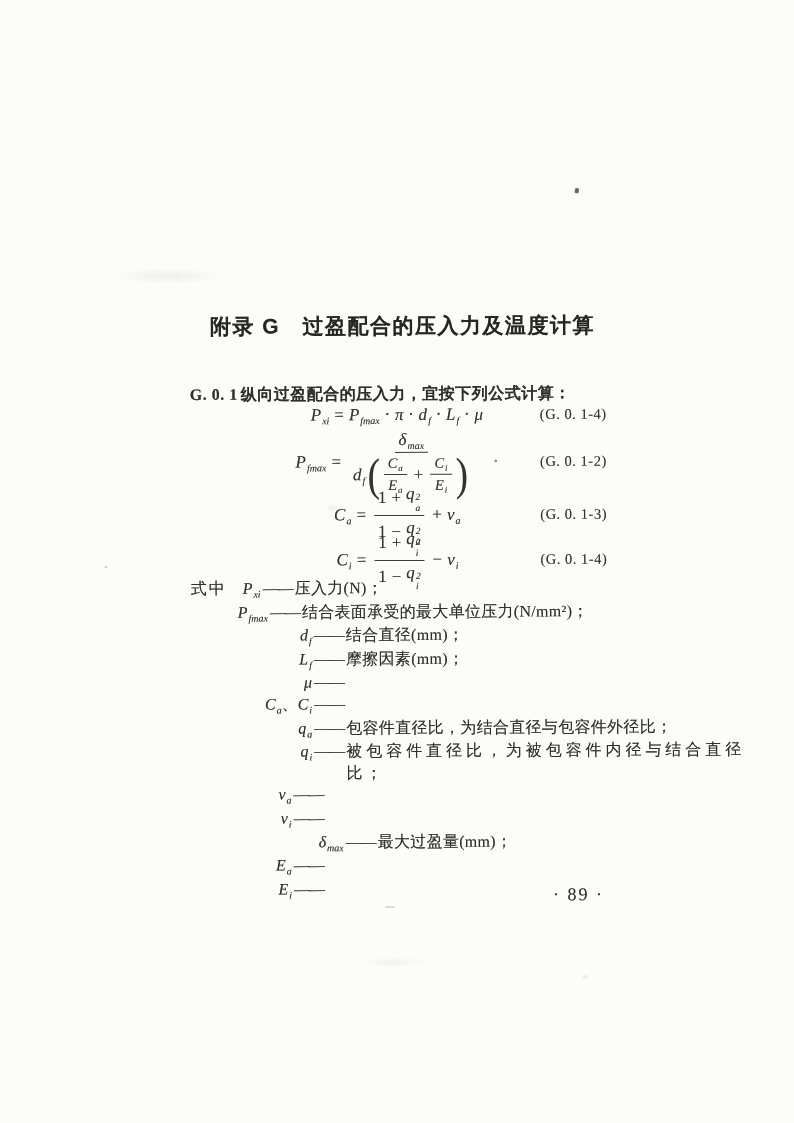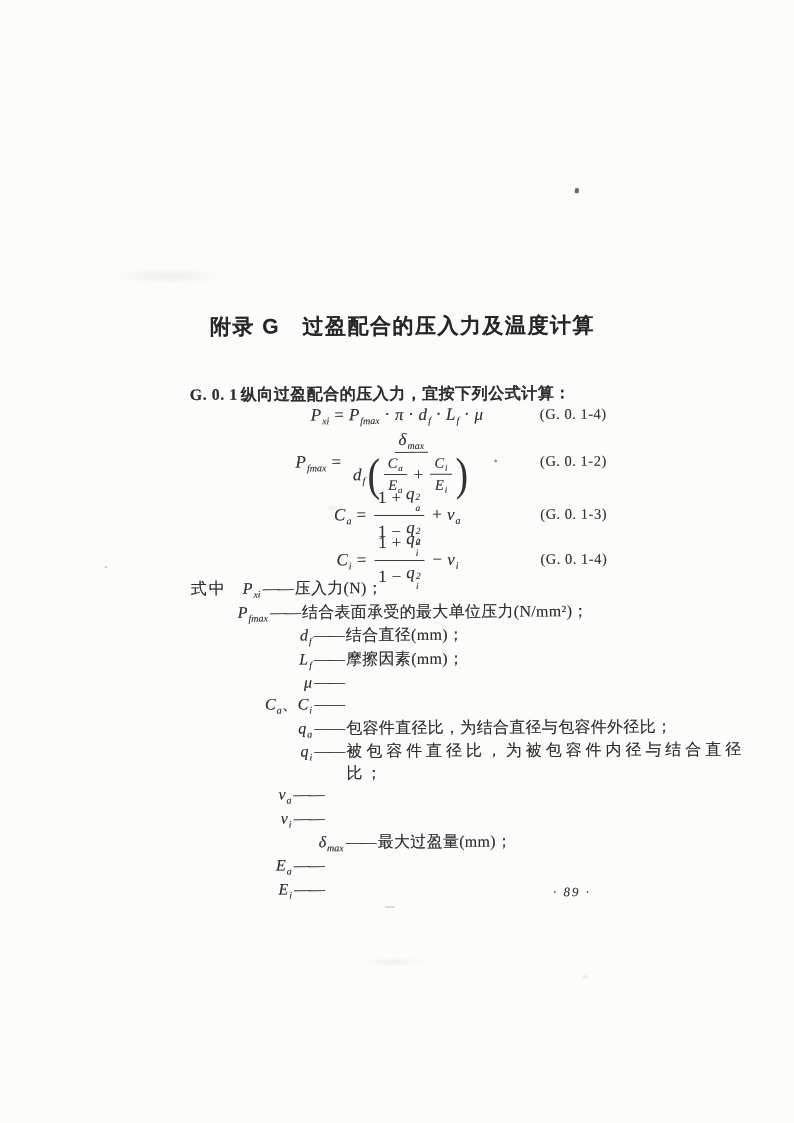--- a/index.html
+++ b/index.html
@@ -76,22 +76,22 @@
   .def-sym.fixed{width:121px;}
   .def-sym .plain{font-style:normal;}
   #definitions .def-row:nth-child(n+9) .def-sym.fixed{width:100px;}
   #definitions .def-row:nth-child(2) .def-sym{width:auto;margin-left:47px;}
   #definitions .def-row:nth-child(11) .def-sym{width:auto;margin-left:52px;}
   .def-dash{flex-shrink:0;letter-spacing:-1px;padding:0 2px;white-space:nowrap;}
   .def-text{letter-spacing:.3px;}
   .def-text.justify{width:398px;text-align:justify;letter-spacing:3.2px;}
 
   .page-number{
-    position:absolute;left:551px;top:885px;font-size:13px;letter-spacing:2px;color:#333;
-    text-shadow:0 0 0.5px rgba(60,60,60,.5);white-space:nowrap;font-style:italic;
+    position:absolute;left:551px;top:885px;font-size:18px;letter-spacing:2px;color:#333;
+    text-shadow:0 0 0.5px rgba(60,60,60,.5);white-space:nowrap;
   }
 
   .speck-a{position:absolute;left:576px;top:189px;width:4px;height:5px;background:#4c4c4c;
            border-radius:1px;transform:rotate(12deg);opacity:.85;}
   .speck-b{position:absolute;left:104px;top:565px;width:3px;height:2px;background:#9a9a9a;opacity:.5;border-radius:1px;}
   .speck-c{position:absolute;left:383px;top:906px;width:10px;height:2px;background:#b5b5b5;opacity:.45;border-radius:1px;}
 </style>
 </head>
 <body>
 

